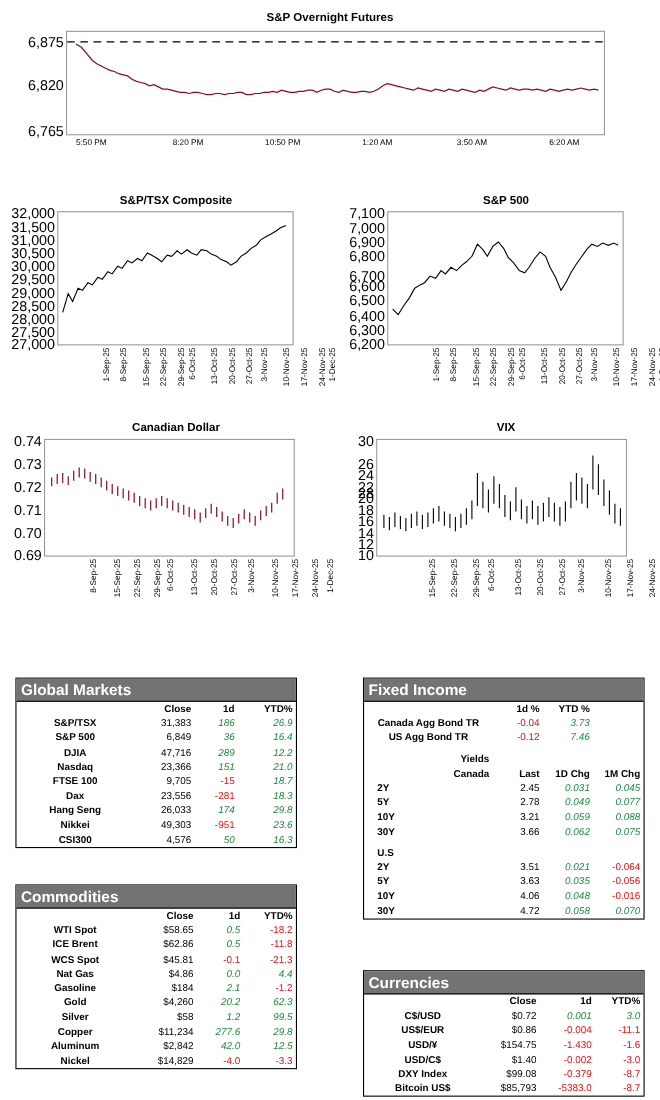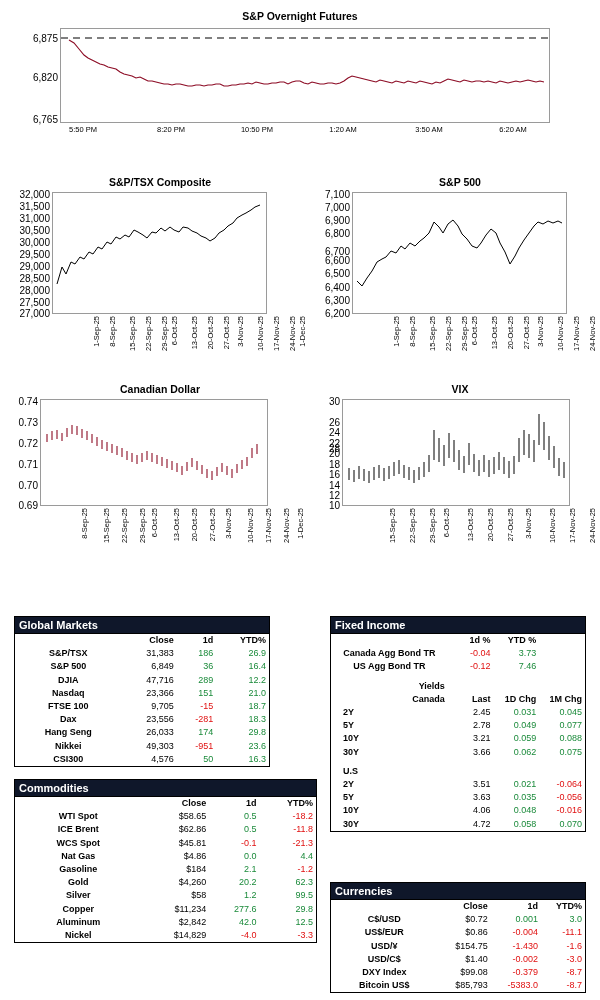--- a/index.html
+++ b/index.html
@@ -17,21 +17,21 @@
     text-align:center;font-weight:bold;font-size:10.5px;color:#000;
   }
   .plot-box{
     border:1px solid #9a9a9a;
     background:#fff;
     position:relative;
     box-sizing:border-box;
   }
   .ylab{
     position:absolute;right:100%;margin-right:3px;
-    font-size:10px;color:#000;white-space:nowrap;
+    font-size:13px;color:#000;white-space:nowrap;
     transform:translateY(-50%);
     text-align:center;
   }
   .xlab-rot{
     position:absolute;top:100%;margin-top:3px;
     font-size:7.5px;color:#000;white-space:nowrap;
     transform-origin:right top;
     transform:rotate(-90deg) translateX(0);
     text-align:right;
   }
@@ -43,33 +43,33 @@
   svg{display:block;}
 
   
   .tbl{
     position:absolute;
     border:1px solid #000;
     box-sizing:border-box;
     background:#fff;
   }
   .tbl-hdr{
-    background:#0f172a;color:#fff;font-weight:bold;font-size:11px;
+    background:#737373;color:#fff;font-weight:bold;font-size:14px;
     padding:2px 4px;
     border-bottom:1px solid #000;
   }
   table{border-collapse:collapse;width:100%;font-size:9px;}
   td{padding:0px 3px;line-height:13.2px;white-space:nowrap;}
   .col-lbl{text-align:center;font-weight:bold;}
   .sub-lbl{text-align:left;font-weight:bold;padding-left:12px;margin-top:32px;}
   .sec-lbl{text-align:right;font-weight:bold;}
   .num{text-align:right;}
   .hdr-row td{font-weight:bold;text-align:right;}
   .hdr-row td.col-lbl{text-align:left;}
-  .pos{color:#1a8a3a;}
+  .pos{color:#1a8a3a;font-style:italic;}
   .neg{color:#e01010;}
 </style>
 </head>
 <body>
 
 <div class="panel" style="left:0px;top:10px;width:600px;">
   <div class="chart-title">S&amp;P Overnight Futures</div>
   <div class="plot-box" id="box-fut" style="position:absolute;left:60px;top:18px;width:490px;height:95px;">
     <svg width="488" height="93" viewBox="0 0 488 93" preserveAspectRatio="none">
       <line x1="0" y1="9" x2="488" y2="9" stroke="#000" stroke-width="1.2" stroke-dasharray="7,5"></line>
@@ -368,21 +368,21 @@
     <tr>
           <td class="col-lbl">CSI300</td>
           <td class="num">4,576</td>
           <td class="num pos">50</td>
           <td class="num pos">16.3</td>
         </tr>
   </tbody>
     </table>
 </div>
 
-<div class="tbl" style="left:14px;top:779px;width:303px;">
+<div class="tbl" style="left:14px;top:804px;width:256px;">
   <div class="tbl-hdr">Commodities</div>
   <table>
     <tbody>
         <tr class="hdr-row">
       <td class="col-lbl" style="width:42%;"></td>
       <td>Close</td>
       <td>1d</td>
       <td>YTD%</td>
     </tr>
     <tr>

